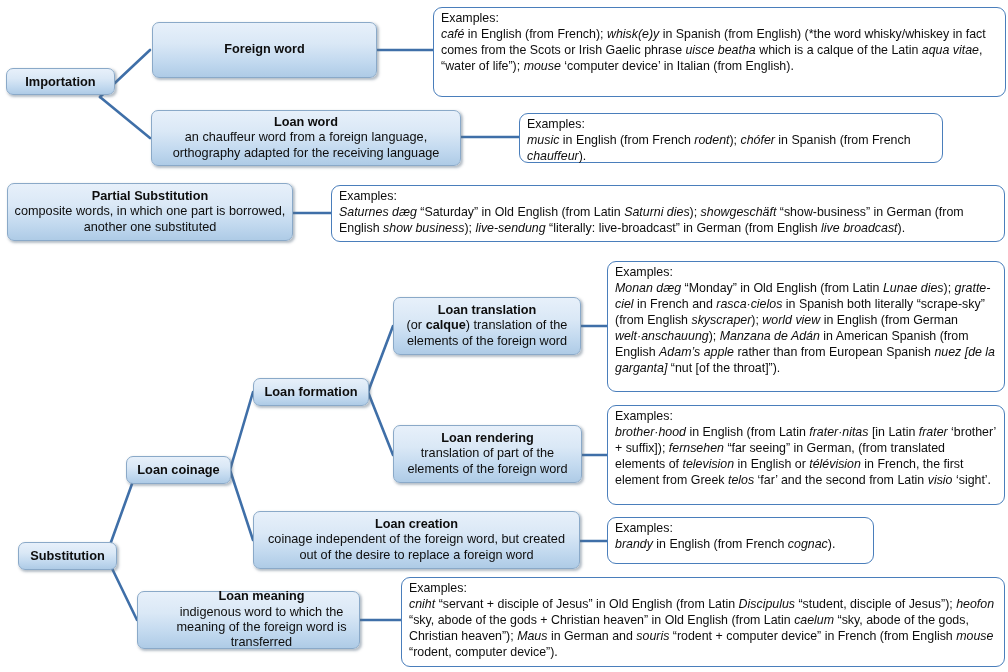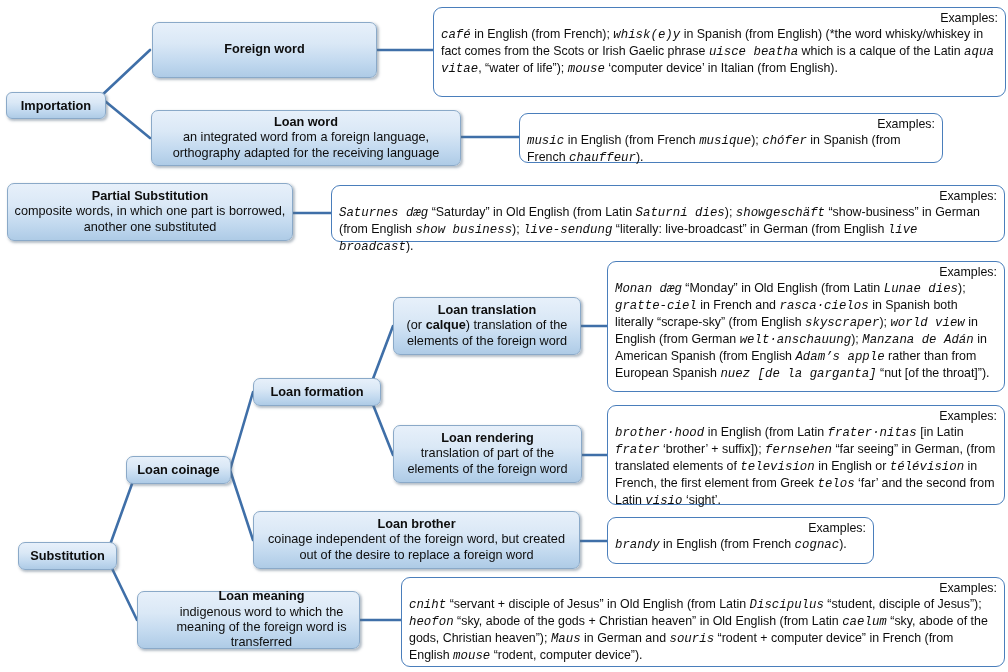--- a/index.html
+++ b/index.html
@@ -39,23 +39,23 @@
     box-sizing:border-box;
     border:1.6px solid #4a7ebb;
     border-radius:9px;
     background:#ffffff;
     font-size:12.4px;
     line-height:1.285;
     color:#0d0d0d;
     padding:3px 7px 3px 7px;
     text-align:left;
   }
-  .example .ex-head{display:block;text-align:right;}
+  .example .ex-head{display:block;text-align:left;}
   .example .ex-body{display:block;text-align:left;}
-  i{font-style:italic;font-family:Liberation Mono, monospace;}
+  i{font-style:italic;}
   b{font-weight:bold;}
 </style>
 </head>
 <body>
 
 <div id="canvas">
 
   <svg class="links" viewBox="0 0 1008 672">
     <g stroke="#3f6fa8" stroke-width="2.6" fill="none" stroke-linecap="round">
 
@@ -80,62 +80,62 @@
       <path d="M581,326 L607,326"></path>
 
       <path d="M582,455 L607,455"></path>
 
       <path d="M580,541 L607,541"></path>
 
       <path d="M360,620 L401,620"></path>
     </g>
   </svg>
 
-  <div class="node small" style="left:6px;top:92px;width:100px;height:27px;border-radius:6px;">
+  <div class="node small" style="left:6px;top:68px;width:109px;height:27px;">
     <span class="title">Importation</span>
   </div>
 
   <div class="node" style="left:152px;top:22px;width:225px;height:56px;">
     <span class="title">Foreign word</span>
   </div>
 
   <div class="example" style="left:433px;top:7px;width:573px;height:90px;">
     <span class="ex-head">Examples:</span>
     <span class="ex-body"><i>café</i> in English (from French); <i>whisk(e)y</i> in Spanish (from English) (*the word whisky/whiskey in fact comes from the Scots or Irish Gaelic phrase <i>uisce beatha</i> which is a calque of the Latin <i>aqua vitae</i>, “water of life”); <i>mouse</i> ‘computer device’ in Italian (from English).</span>
   </div>
 
   <div class="node" style="left:151px;top:110px;width:310px;height:56px;">
     <span class="title">Loan word</span>
-    <span class="desc">an integrated word from a foreign language, orthography adapted for the receiving language</span>
+    <span class="desc">an chauffeur word from a foreign language, orthography adapted for the receiving language</span>
   </div>
 
   <div class="example" style="left:519px;top:113px;width:424px;height:50px;">
     <span class="ex-head">Examples:</span>
-    <span class="ex-body"><i>music</i> in English (from French <i>musique</i>); <i>chófer</i> in Spanish (from French <i>chauffeur</i>).</span>
+    <span class="ex-body"><i>music</i> in English (from French <i>rodent</i>); <i>chófer</i> in Spanish (from French <i>chauffeur</i>).</span>
   </div>
 
   <div class="node" style="left:7px;top:183px;width:286px;height:58px;">
     <span class="title">Partial Substitution</span>
     <span class="desc">composite words, in which one part is borrowed, another one substituted</span>
   </div>
 
   <div class="example" style="left:331px;top:185px;width:674px;height:57px;">
     <span class="ex-head">Examples:</span>
     <span class="ex-body"><i>Saturnes dæg</i> “Saturday” in Old English (from  Latin <i>Saturni dies</i>); <i>showgeschäft</i> “show-business” in German (from English <i>show business</i>); <i>live-sendung</i> “literally: live-broadcast” in German (from English <i>live broadcast</i>).</span>
   </div>
 
   <div class="node small" style="left:18px;top:542px;width:99px;height:28px;">
     <span class="title">Substitution</span>
   </div>
 
   <div class="node small" style="left:126px;top:456px;width:105px;height:28px;">
     <span class="title">Loan coinage</span>
   </div>
 
-  <div class="node small" style="left:253px;top:378px;width:128px;height:28px;">
+  <div class="node small" style="left:253px;top:378px;width:116px;height:28px;">
     <span class="title">Loan formation</span>
   </div>
 
   <div class="node" style="left:393px;top:297px;width:188px;height:58px;justify-content:center;">
     <span class="title">Loan translation</span>
     <span class="desc">(or <b>calque</b>) translation of the elements of the foreign word</span>
   </div>
 
   <div class="example" style="left:607px;top:261px;width:398px;height:131px;">
     <span class="ex-head">Examples:</span>
@@ -146,21 +146,21 @@
     <span class="title">Loan rendering</span>
     <span class="desc">translation of part of the elements of the foreign word</span>
   </div>
 
   <div class="example" style="left:607px;top:405px;width:398px;height:100px;">
     <span class="ex-head">Examples:</span>
     <span class="ex-body"><i>brother·hood</i> in English (from Latin <i>frater·nitas</i> [in Latin <i>frater</i> ‘brother’ + suffix]); <i>fernsehen</i> “far seeing” in German, (from translated elements of <i>television</i> in English or <i>télévision</i> in French, the first element from Greek <i>telos</i> ‘far’ and the second from Latin <i>visio</i> ‘sight’.</span>
   </div>
 
   <div class="node" style="left:253px;top:511px;width:327px;height:58px;">
-    <span class="title">Loan brother</span>
+    <span class="title">Loan creation</span>
     <span class="desc">coinage independent of the foreign word, but created out of the desire to replace a foreign word</span>
   </div>
 
   <div class="example" style="left:607px;top:517px;width:267px;height:47px;">
     <span class="ex-head">Examples:</span>
     <span class="ex-body"><i>brandy</i> in English (from French <i>cognac</i>).</span>
   </div>
 
   <div class="node" style="left:137px;top:591px;width:223px;height:58px;padding-left:32px;">
     <span class="title">Loan meaning</span>

